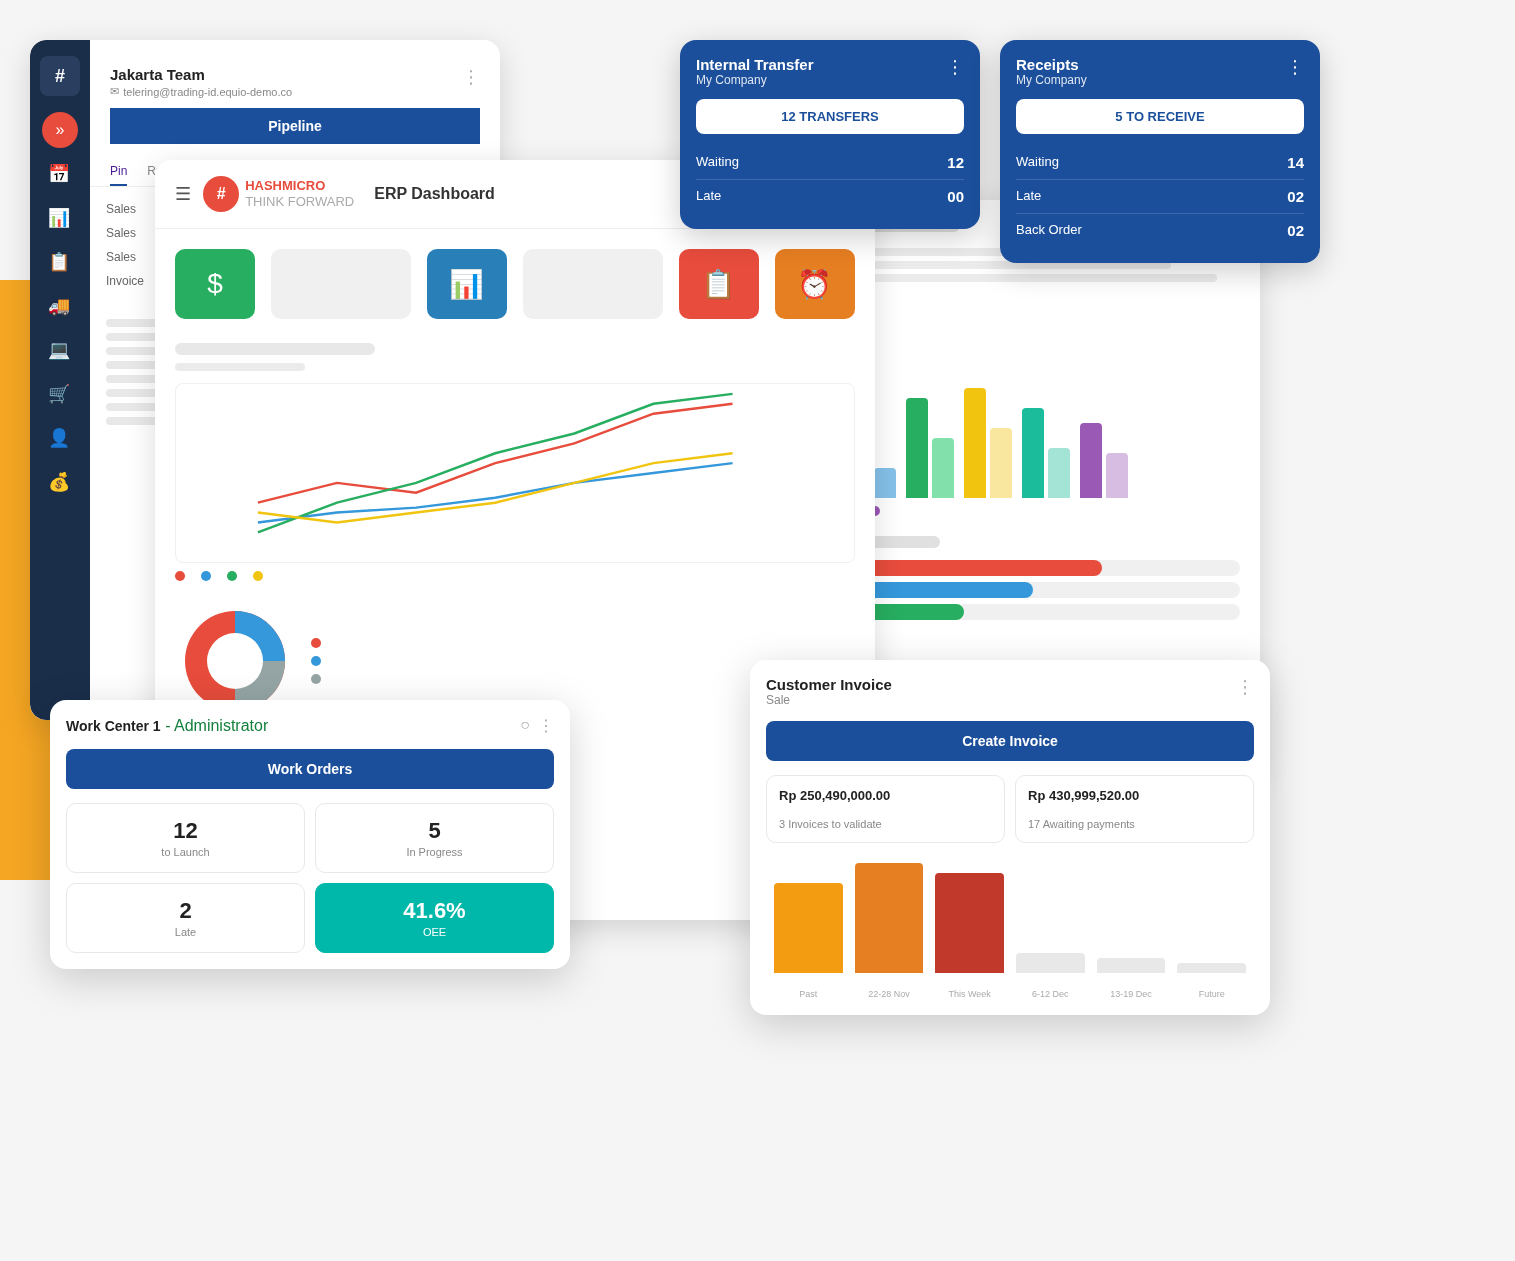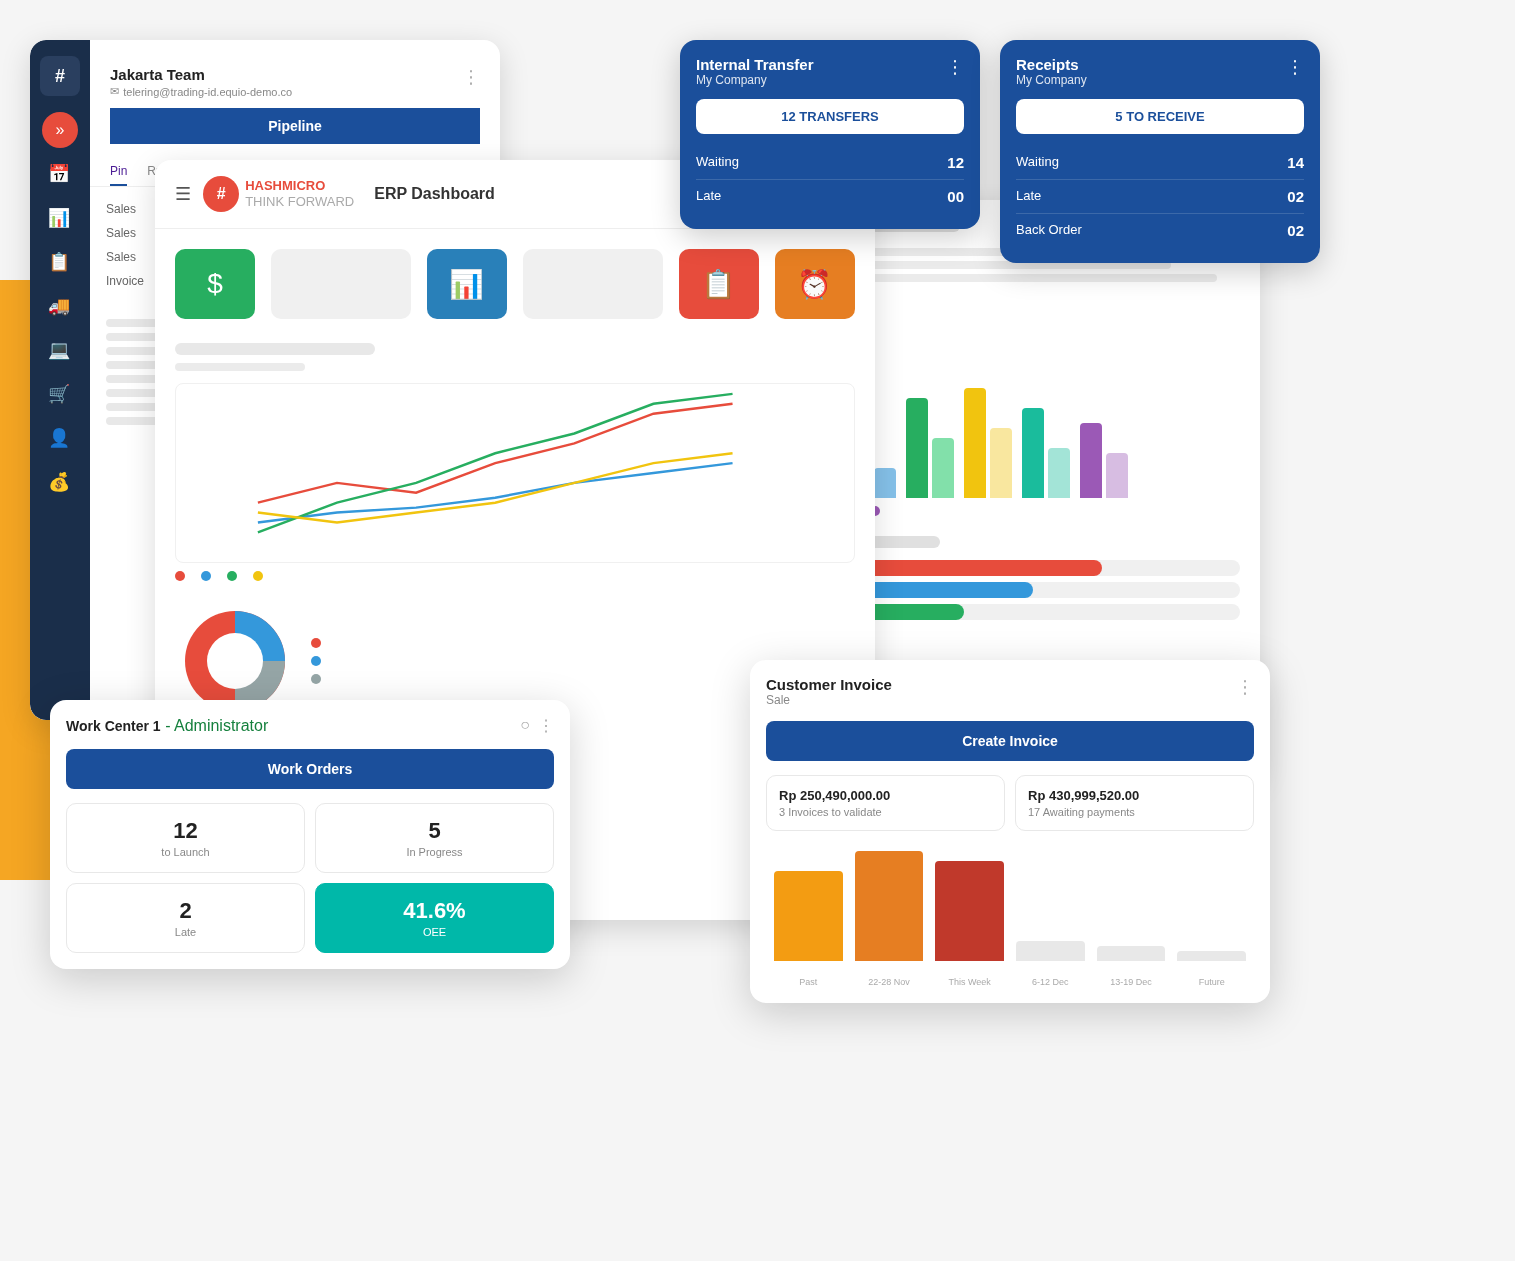--- a/index.html
+++ b/index.html
@@ -541,21 +541,21 @@
       padding: 12px;
     }
     .inv-amount {
       font-size: 13px;
       font-weight: 600;
       color: #222;
     }
     .inv-amount-label {
       font-size: 11px;
       color: #888;
-      margin-top: 3px;
+      margin-top: 15px;
     }
     .inv-chart-area {
       height: 140px;
       display: flex;
       align-items: flex-end;
       gap: 12px;
       padding: 0 8px;
     }
     .inv-bar-group {
       display: flex;

